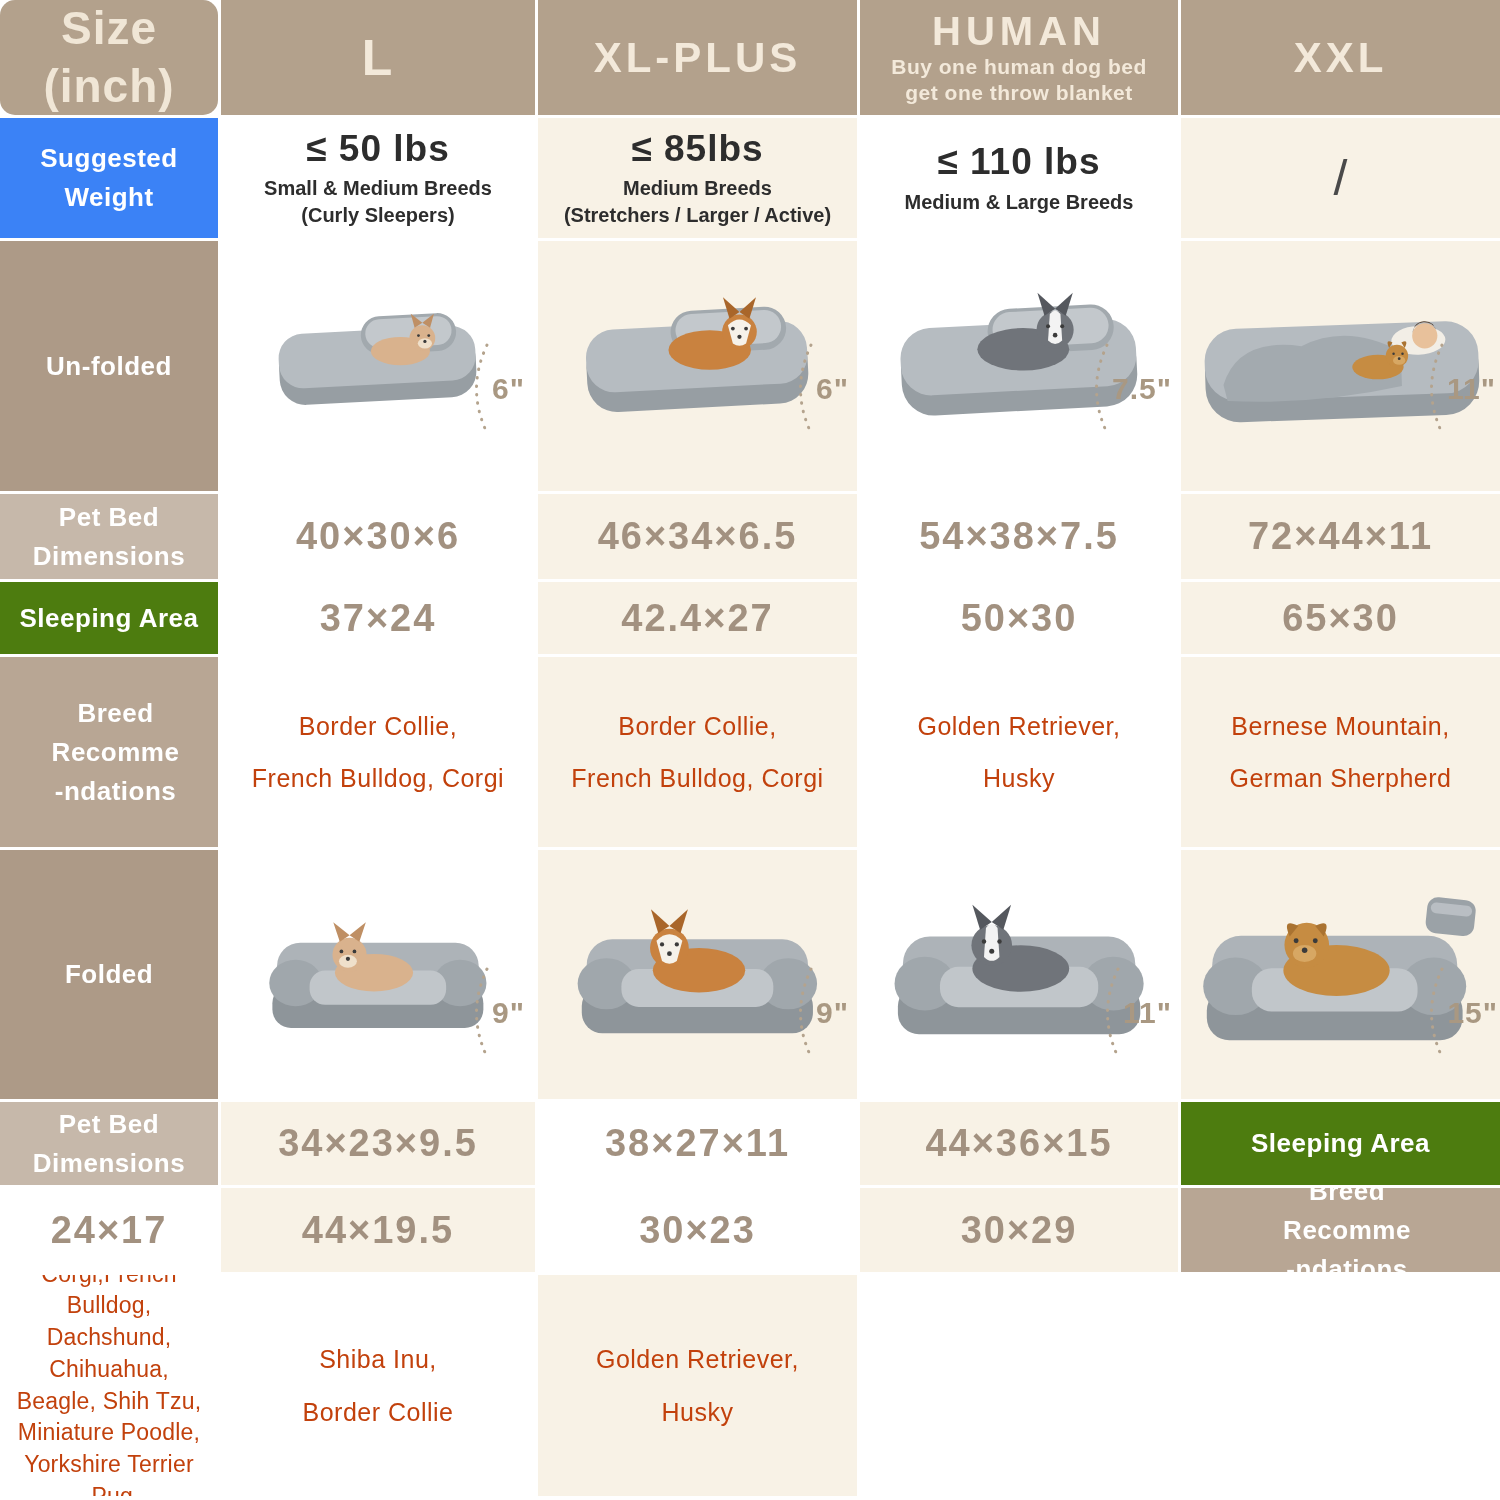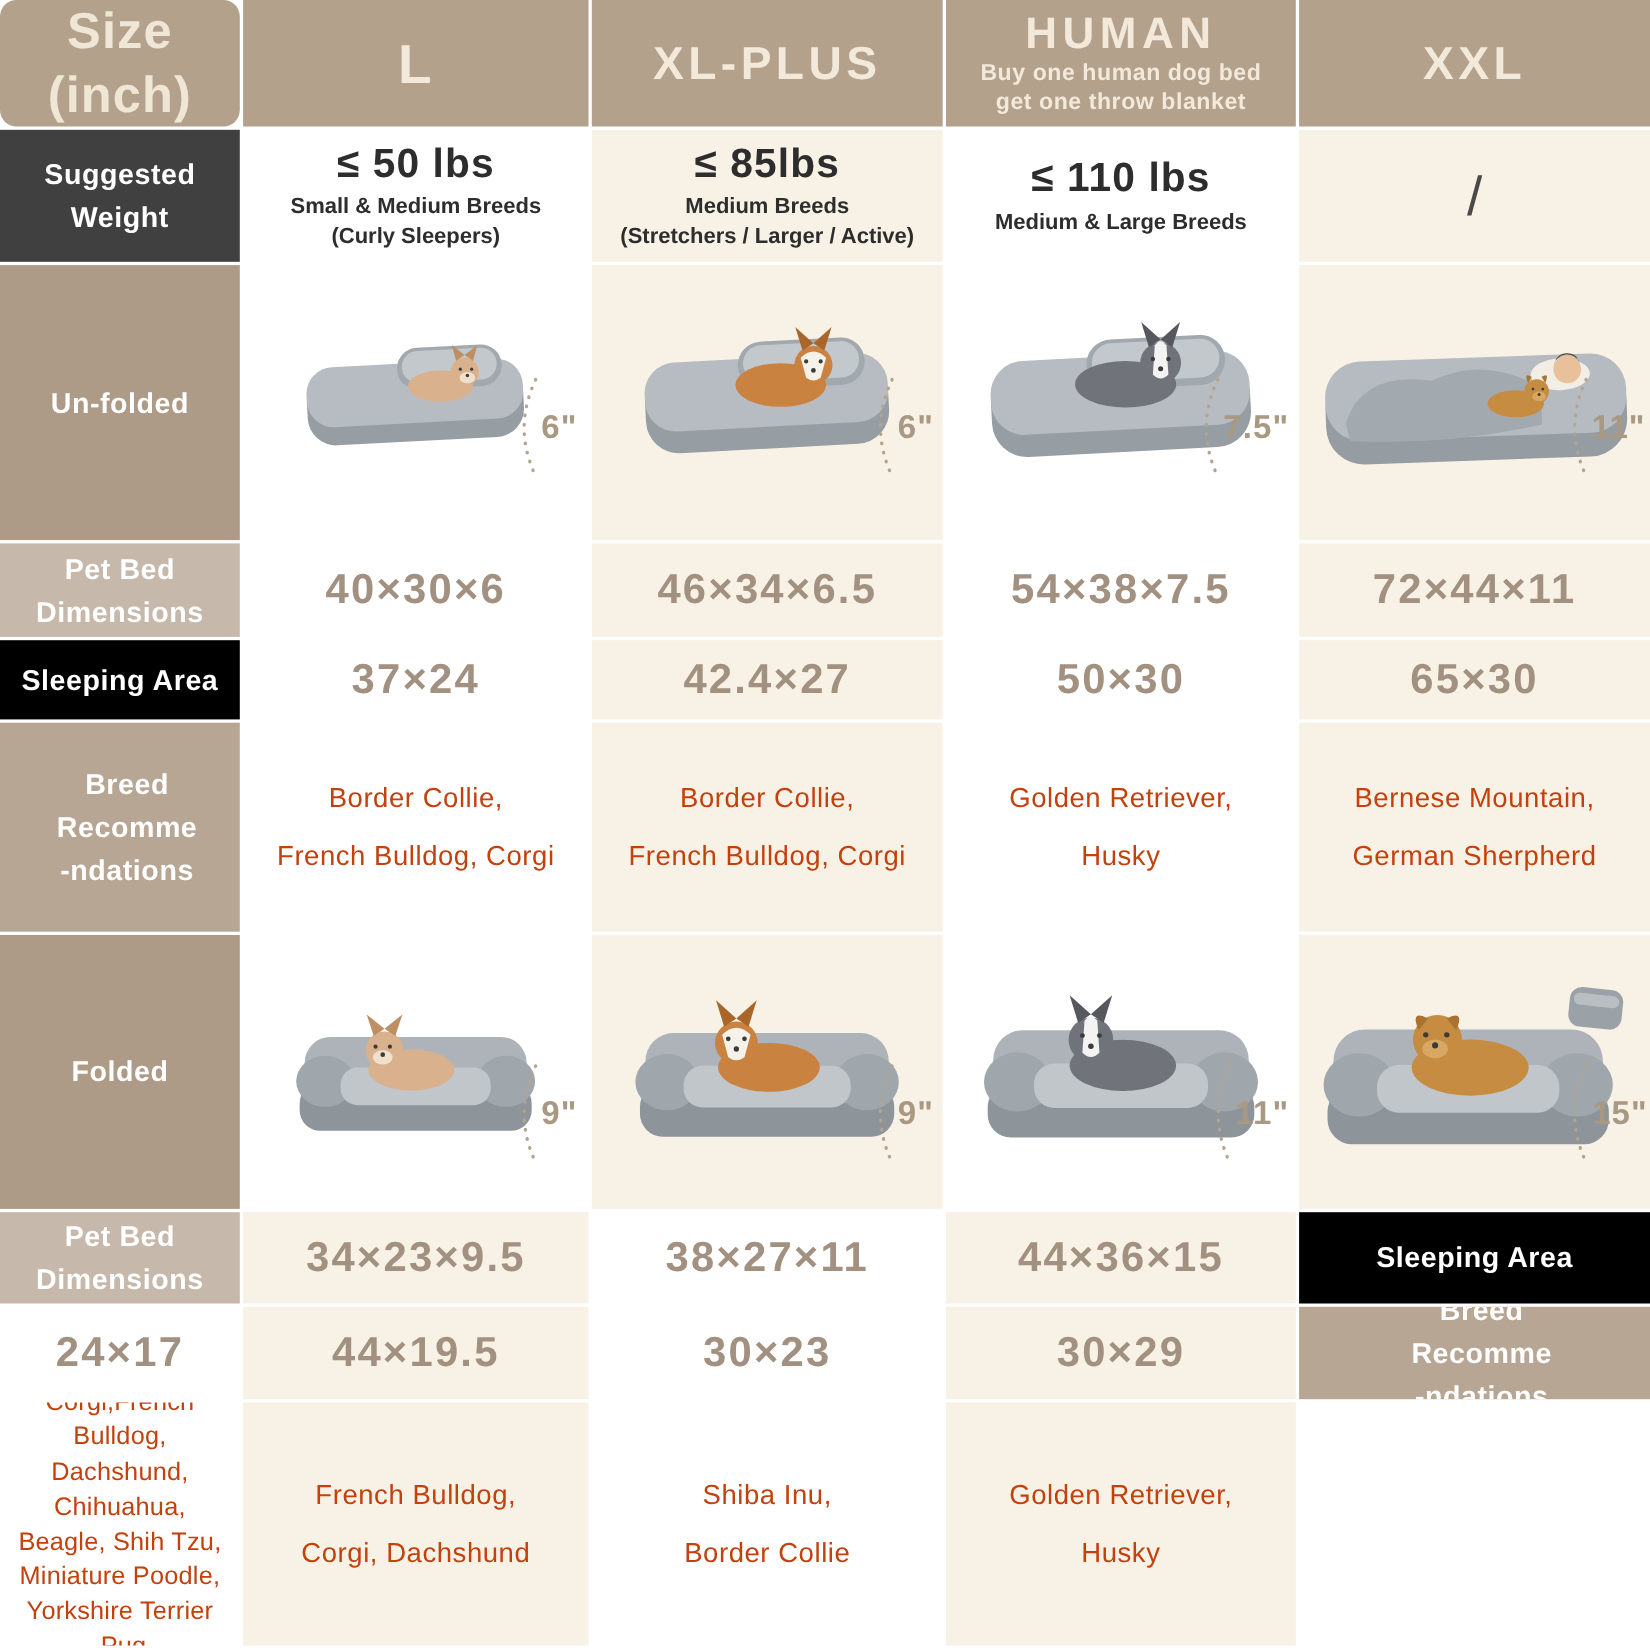--- a/index.html
+++ b/index.html
@@ -15,24 +15,24 @@
   }
   .cell{
     display:flex;flex-direction:column;align-items:center;justify-content:center;
     text-align:center;white-space:pre-line;box-sizing:border-box;overflow:hidden;position:relative;
   }
   
   .bg-white{background:#ffffff;}
   .bg-cream{background:#f8f2e6;}
   
   .lbl-header{background:#b3a18c;border-radius:15px;}
-  .lbl-gray{background:#404040;}
+  .lbl-gray{background:#3b82f6;}
   .lbl-dark{background:#ad9a87;}
   .lbl-light{background:#c6b8aa;}
-  .lbl-mid{background:#000000;}
+  .lbl-mid{background:#4d7c0f;}
   .lbl-breed{background:#b8a694;padding-left:13px;}
   
   .col-header{background:#b3a18c;color:#f3e9da;font-weight:bold;}
   .size-title{font-size:46px;line-height:1.25;color:#f0e6d6;font-weight:bold;letter-spacing:1px;}
   .hdr-l{font-size:50px;letter-spacing:2px;}
   .hdr-mid{font-size:42px;letter-spacing:4px;}
   .hdr-human{font-size:40px;letter-spacing:5px;line-height:1.05;}
   .hdr-sub{font-size:21px;letter-spacing:0.5px;line-height:1.2;margin-top:2px;}
   
   .row-label{color:#ffffff;font-weight:bold;font-size:26px;line-height:1.5;letter-spacing:0.5px;}
@@ -380,20 +380,18 @@
     <div class="row-label">Breed
 Recomme
 -ndations</div>
   </div>
   <div class="cell bg-white breed compact">Corgi,French Bulldog,
 Dachshund,
 Chihuahua,
 Beagle, Shih Tzu,
 Miniature Poodle,
 Yorkshire Terrier ,Pug</div>
-  <div class="cell bg-cream breed">French Bulldog,
-Corgi, Dachshund</div>
   <div class="cell bg-white breed">Shiba Inu,
 Border Collie</div>
   <div class="cell bg-cream breed">Golden Retriever,
 Husky</div>
 
 </div>
 
 </body></html>

